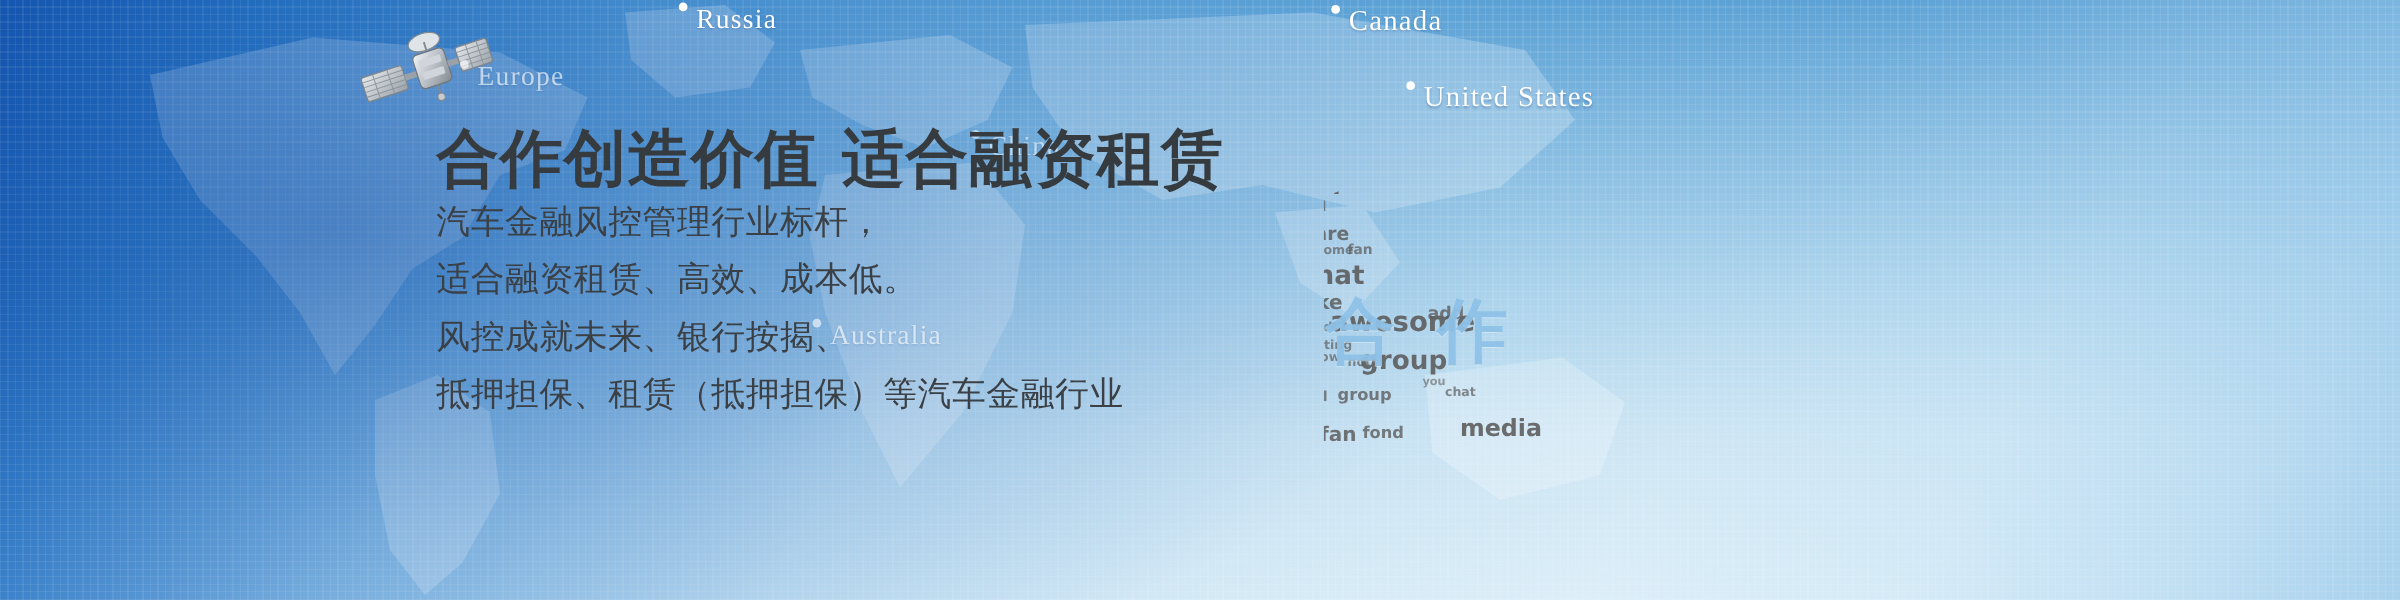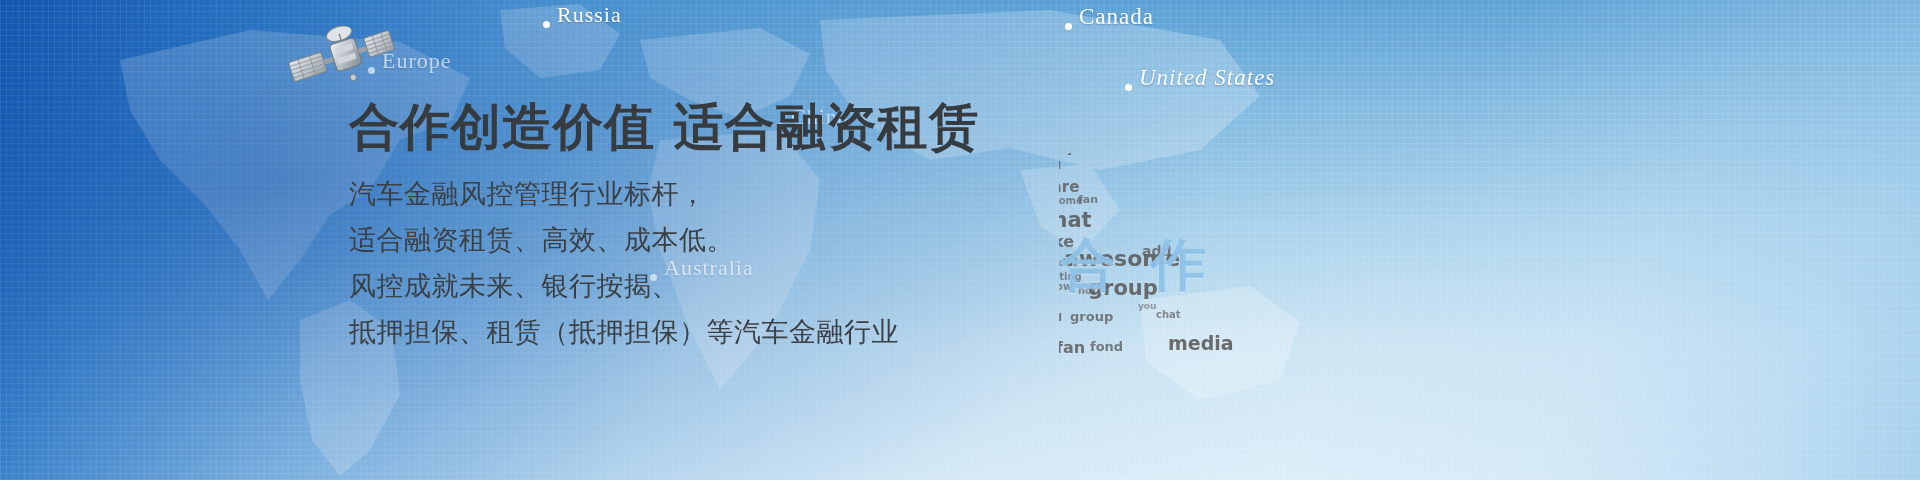--- a/index.html
+++ b/index.html
@@ -48,21 +48,21 @@
 
   
   .geo-label {
     position:absolute;
     color:#ffffff;
     font-family:"Liberation Serif", serif;
     font-size:22px;
     letter-spacing:1px;
     white-space:nowrap;
     text-shadow:0 1px 2px rgba(20,60,120,0.35);
-    display:flex; align-items:flex-end; gap:7px;
+    display:flex; align-items:flex-start; gap:7px;
   }
   .geo-label .dot {
     width:7px; height:7px; border-radius:50%;
     background:#ffffff; display:inline-block; flex:0 0 auto;
   }
 
   
   .satellite { position:absolute; left:284px; top:16px; width:116px; height:86px; }
 
   
@@ -71,21 +71,21 @@
   .headline {
     font-family:"DejaVu Sans", sans-serif;
     font-size:50px;
     font-weight:700;
     line-height:1.1;
     color:#363b40;
     letter-spacing:1px;
     white-space:nowrap;
   }
 
-  .subcopy { margin-top:16px; }
+  .subcopy { }
   .subline {
     font-family:"DejaVu Sans", sans-serif;
     font-size:27px;
     line-height:46px;
     color:#3a4045;
     white-space:nowrap;
     letter-spacing:0.5px;
   }
 
   
@@ -172,21 +172,21 @@
 
   <div id="geo-labels">
       <div class="geo-label" style="left: 543px; top: 2px; font-size: 22px; opacity: 1;">
         <span class="dot"></span>
         <span>Russia</span>
       </div>
       <div class="geo-label" style="left: 1065px; top: 4px; font-size: 23px; opacity: 1;">
         <span class="dot"></span>
         <span>Canada</span>
       </div>
-      <div class="geo-label" style="left: 1125px; top: 65px; font-size: 23px; opacity: 1; font-style: italic;">
+      <div class="geo-label" style="left: 1125px; top: 65px; font-size: 23px; opacity: 1;">
         <span class="dot"></span>
         <span>United  States</span>
       </div>
       <div class="geo-label" style="left: 368px; top: 48px; font-size: 22px; opacity: 0.62;">
         <span class="dot"></span>
         <span>Europe</span>
       </div>
       <div class="geo-label" style="left: 777px; top: 104px; font-size: 22px; opacity: 0.55;">
         <span class="dot"></span>
         <span>China</span>

